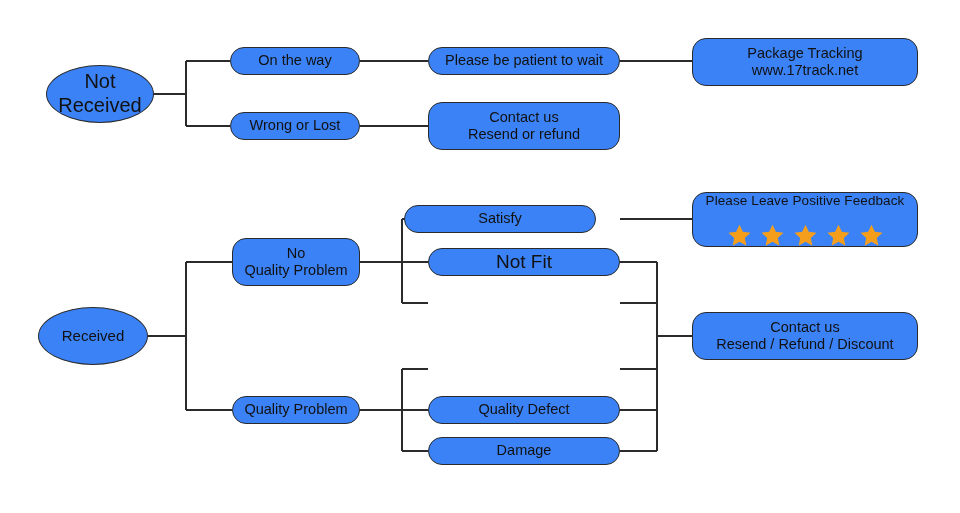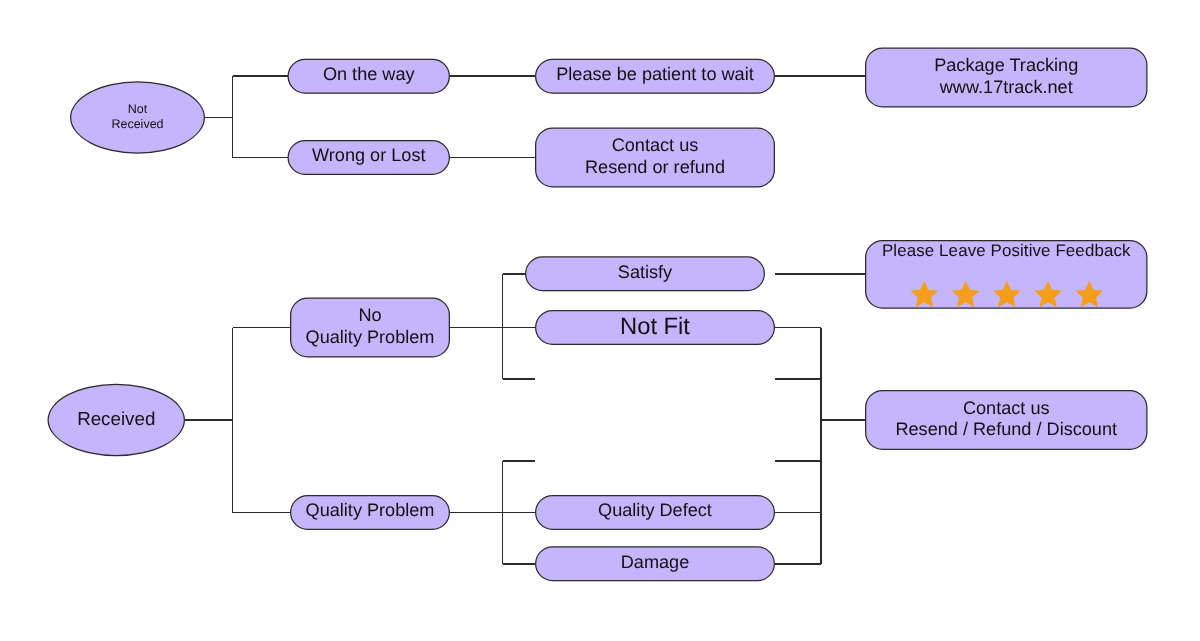--- a/index.html
+++ b/index.html
@@ -25,21 +25,21 @@
     height: 513px;
     pointer-events: none;
   }
   .node {
     position: absolute;
     box-sizing: border-box;
     display: flex;
     align-items: center;
     justify-content: center;
     text-align: center;
-    background: #c4b5fd;
+    background: #3b82f6;
     border: 1.3px solid #2b2b2b;
     color: #111111;
     line-height: 1.18;
     white-space: pre-line;
   }
   .rbox {
     border-radius: 14px;
   }
   .ellipse {
     border-radius: 50%;
@@ -107,21 +107,21 @@
       <path d="M620,262 L657,262"></path>
       <path d="M620,303 L657,303"></path>
       <path d="M620,369 L657,369"></path>
       <path d="M620,410 L657,410"></path>
       <path d="M620,451 L657,451"></path>
       <path d="M657,262 L657,451"></path>
       <path d="M657,336 L692,336"></path>
     </g>
   </svg>
 
-  <div class="node ellipse" style="left:56px; top:65px; width:108px; height:58px; font-size:10px;">Not
+  <div class="node ellipse" style="left:46px; top:65px; width:108px; height:58px; font-size:20px;">Not
 Received</div>
 
   <div class="node rbox" style="left:230px; top:47px; width:130px; height:28px; font-size:14.5px;">On the way</div>
 
   <div class="node rbox" style="left:230px; top:112px; width:130px; height:28px; font-size:14.5px;">Wrong or Lost</div>
 
   <div class="node rbox" style="left:428px; top:47px; width:192px; height:28px; font-size:14.5px;">Please be patient to wait</div>
 
   <div class="node rbox" style="left:428px; top:102px; width:192px; height:48px; font-size:14.5px;">Contact us
 Resend or refund</div>
@@ -129,21 +129,21 @@
   <div class="node rbox" style="left:692px; top:38px; width:226px; height:48px; font-size:14.5px;">Package Tracking
 www.17track.net</div>
 
   <div class="node ellipse" style="left:38px; top:307px; width:110px; height:58px; font-size:15px;">Received</div>
 
   <div class="node rbox" style="left:232px; top:238px; width:128px; height:48px; font-size:14.5px;">No
 Quality Problem</div>
 
   <div class="node rbox" style="left:232px; top:396px; width:128px; height:28px; font-size:14.5px;">Quality Problem</div>
 
-  <div class="node rbox" style="left:420px; top:205px; width:192px; height:28px; font-size:14.5px;">Satisfy</div>
+  <div class="node rbox" style="left:404px; top:205px; width:192px; height:28px; font-size:14.5px;">Satisfy</div>
 
   <div class="node rbox" style="left:428px; top:248px; width:192px; height:28px; font-size:19px;">Not Fit</div>
 
 
 
   <div class="node rbox" style="left:428px; top:396px; width:192px; height:28px; font-size:14.5px;">Quality Defect</div>
 
   <div class="node rbox" style="left:428px; top:437px; width:192px; height:28px; font-size:14.5px;text-align:right;">Damage</div>
 
   <div class="node rbox" style="left:692px; top:312px; width:226px; height:48px; font-size:14.5px;">Contact us

